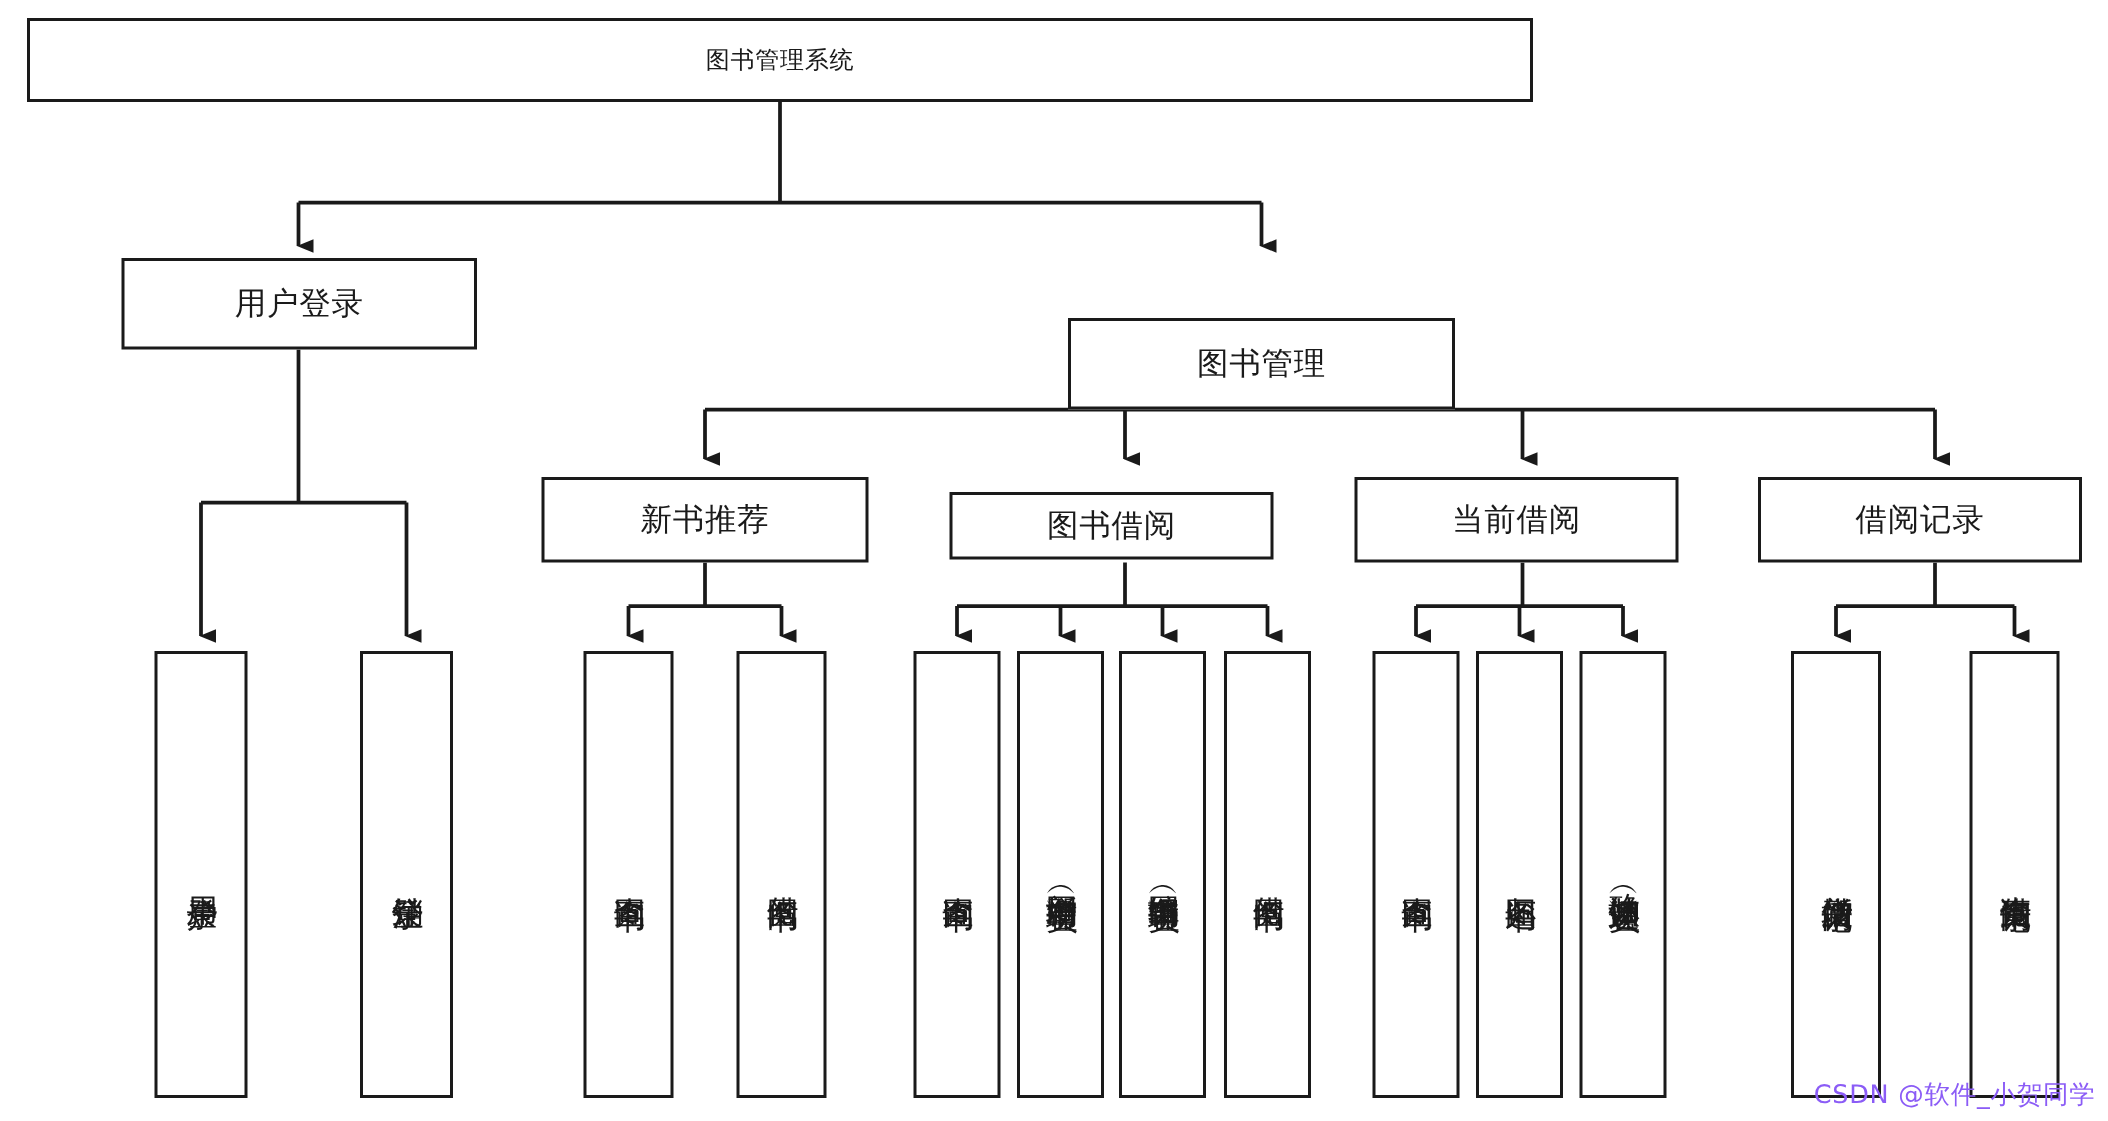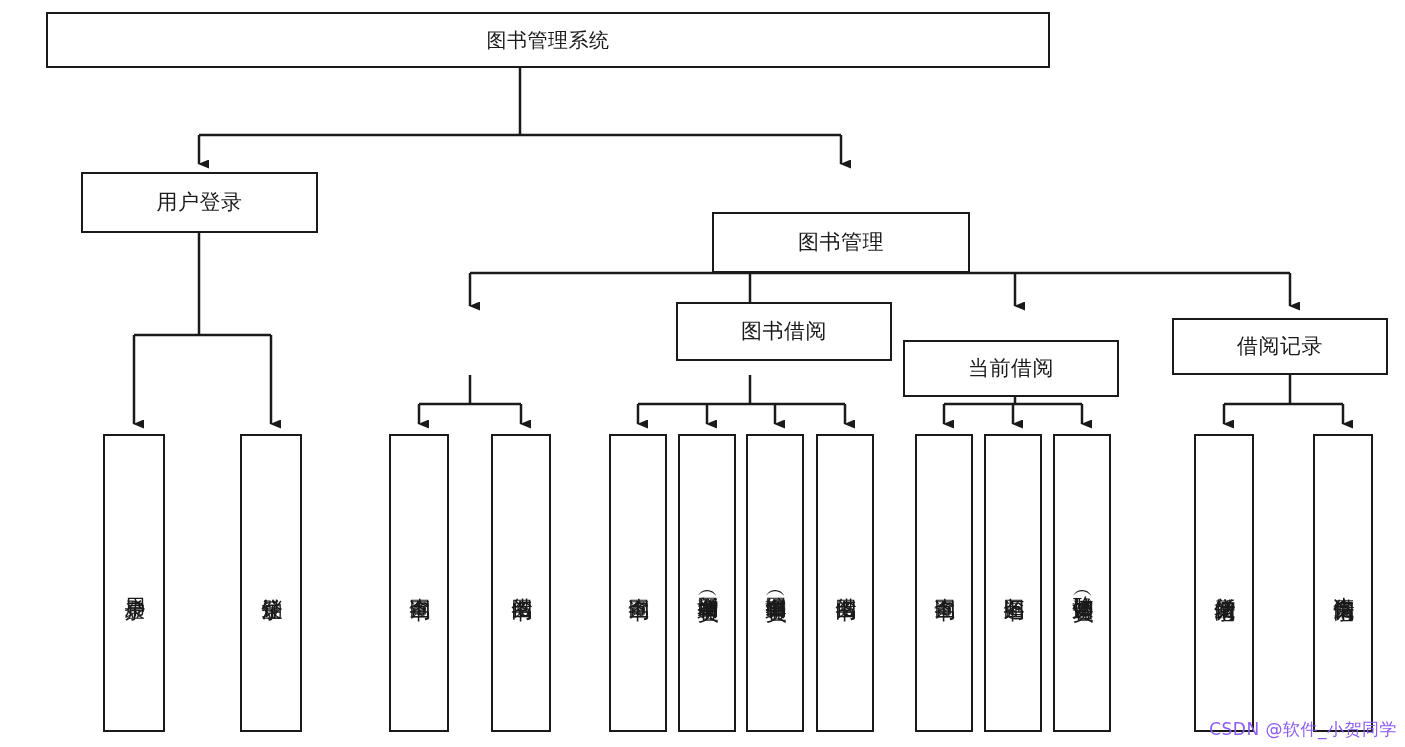--- a/index.html
+++ b/index.html
@@ -37,22 +37,21 @@
     color: #1a1a1a;
     text-align: center;
     z-index: 2;
   }
   .node-h {
     font-size: 21px;
     letter-spacing: 0.5px;
     line-height: 1.2;
   }
   .node-root {
-    font-size: 20px;
-    margin-left: 28px;
+    font-size: 16px;
   }
   .node-v {
     writing-mode: vertical-rl;
     text-orientation: upright;
     font-size: 21px;
     line-height: 1.42;
     letter-spacing: 1px;
     padding: 6px 0;
     white-space: nowrap;
   }
@@ -126,22 +125,23 @@
       <path d="M1224,404 L1224,424" marker-end="url(#arrowhead)"></path>
       <path d="M1343,404 L1343,424" marker-end="url(#arrowhead)"></path>
     </g>
   </svg>
 
   <div class="node node-h node-root" style="left:18px; top:12px; width:1004px; height:56px;">图书管理系统</div>
 
   <div class="node node-h" style="left:81px; top:172px; width:237px; height:61px;">用户登录</div>
   <div class="node node-h" style="left:712px; top:172px; width:258px; height:61px;margin-top:40px;">图书管理</div>
 
-  <div class="node node-h" style="left:633px; top:302px; width:216px; height:59px;margin-left:43px;">图书借阅</div>
-  <div class="node node-h" style="left:903px; top:318px; width:216px; height:57px;margin-top:22px;">当前借阅</div>
+  <div class="node node-h" style="left:361px; top:318px; width:218px; height:57px;">新书推荐</div>
+  <div class="node node-h" style="left:633px; top:328px; width:216px; height:45px;">图书借阅</div>
+  <div class="node node-h" style="left:903px; top:318px; width:216px; height:57px;">当前借阅</div>
   <div class="node node-h" style="left:1172px; top:318px; width:216px; height:57px;">借阅记录</div>
 
   <div class="node node-v" style="left:103px; top:434px; width:62px; height:298px;">
     <span class="vlabel">用户登录</span>
   </div>
   <div class="node node-v" style="left:240px; top:434px; width:62px; height:298px;">
     <span class="vlabel">注销登录</span>
   </div>
 
   <div class="node node-v" style="left:389px; top:434px; width:60px; height:298px;">

